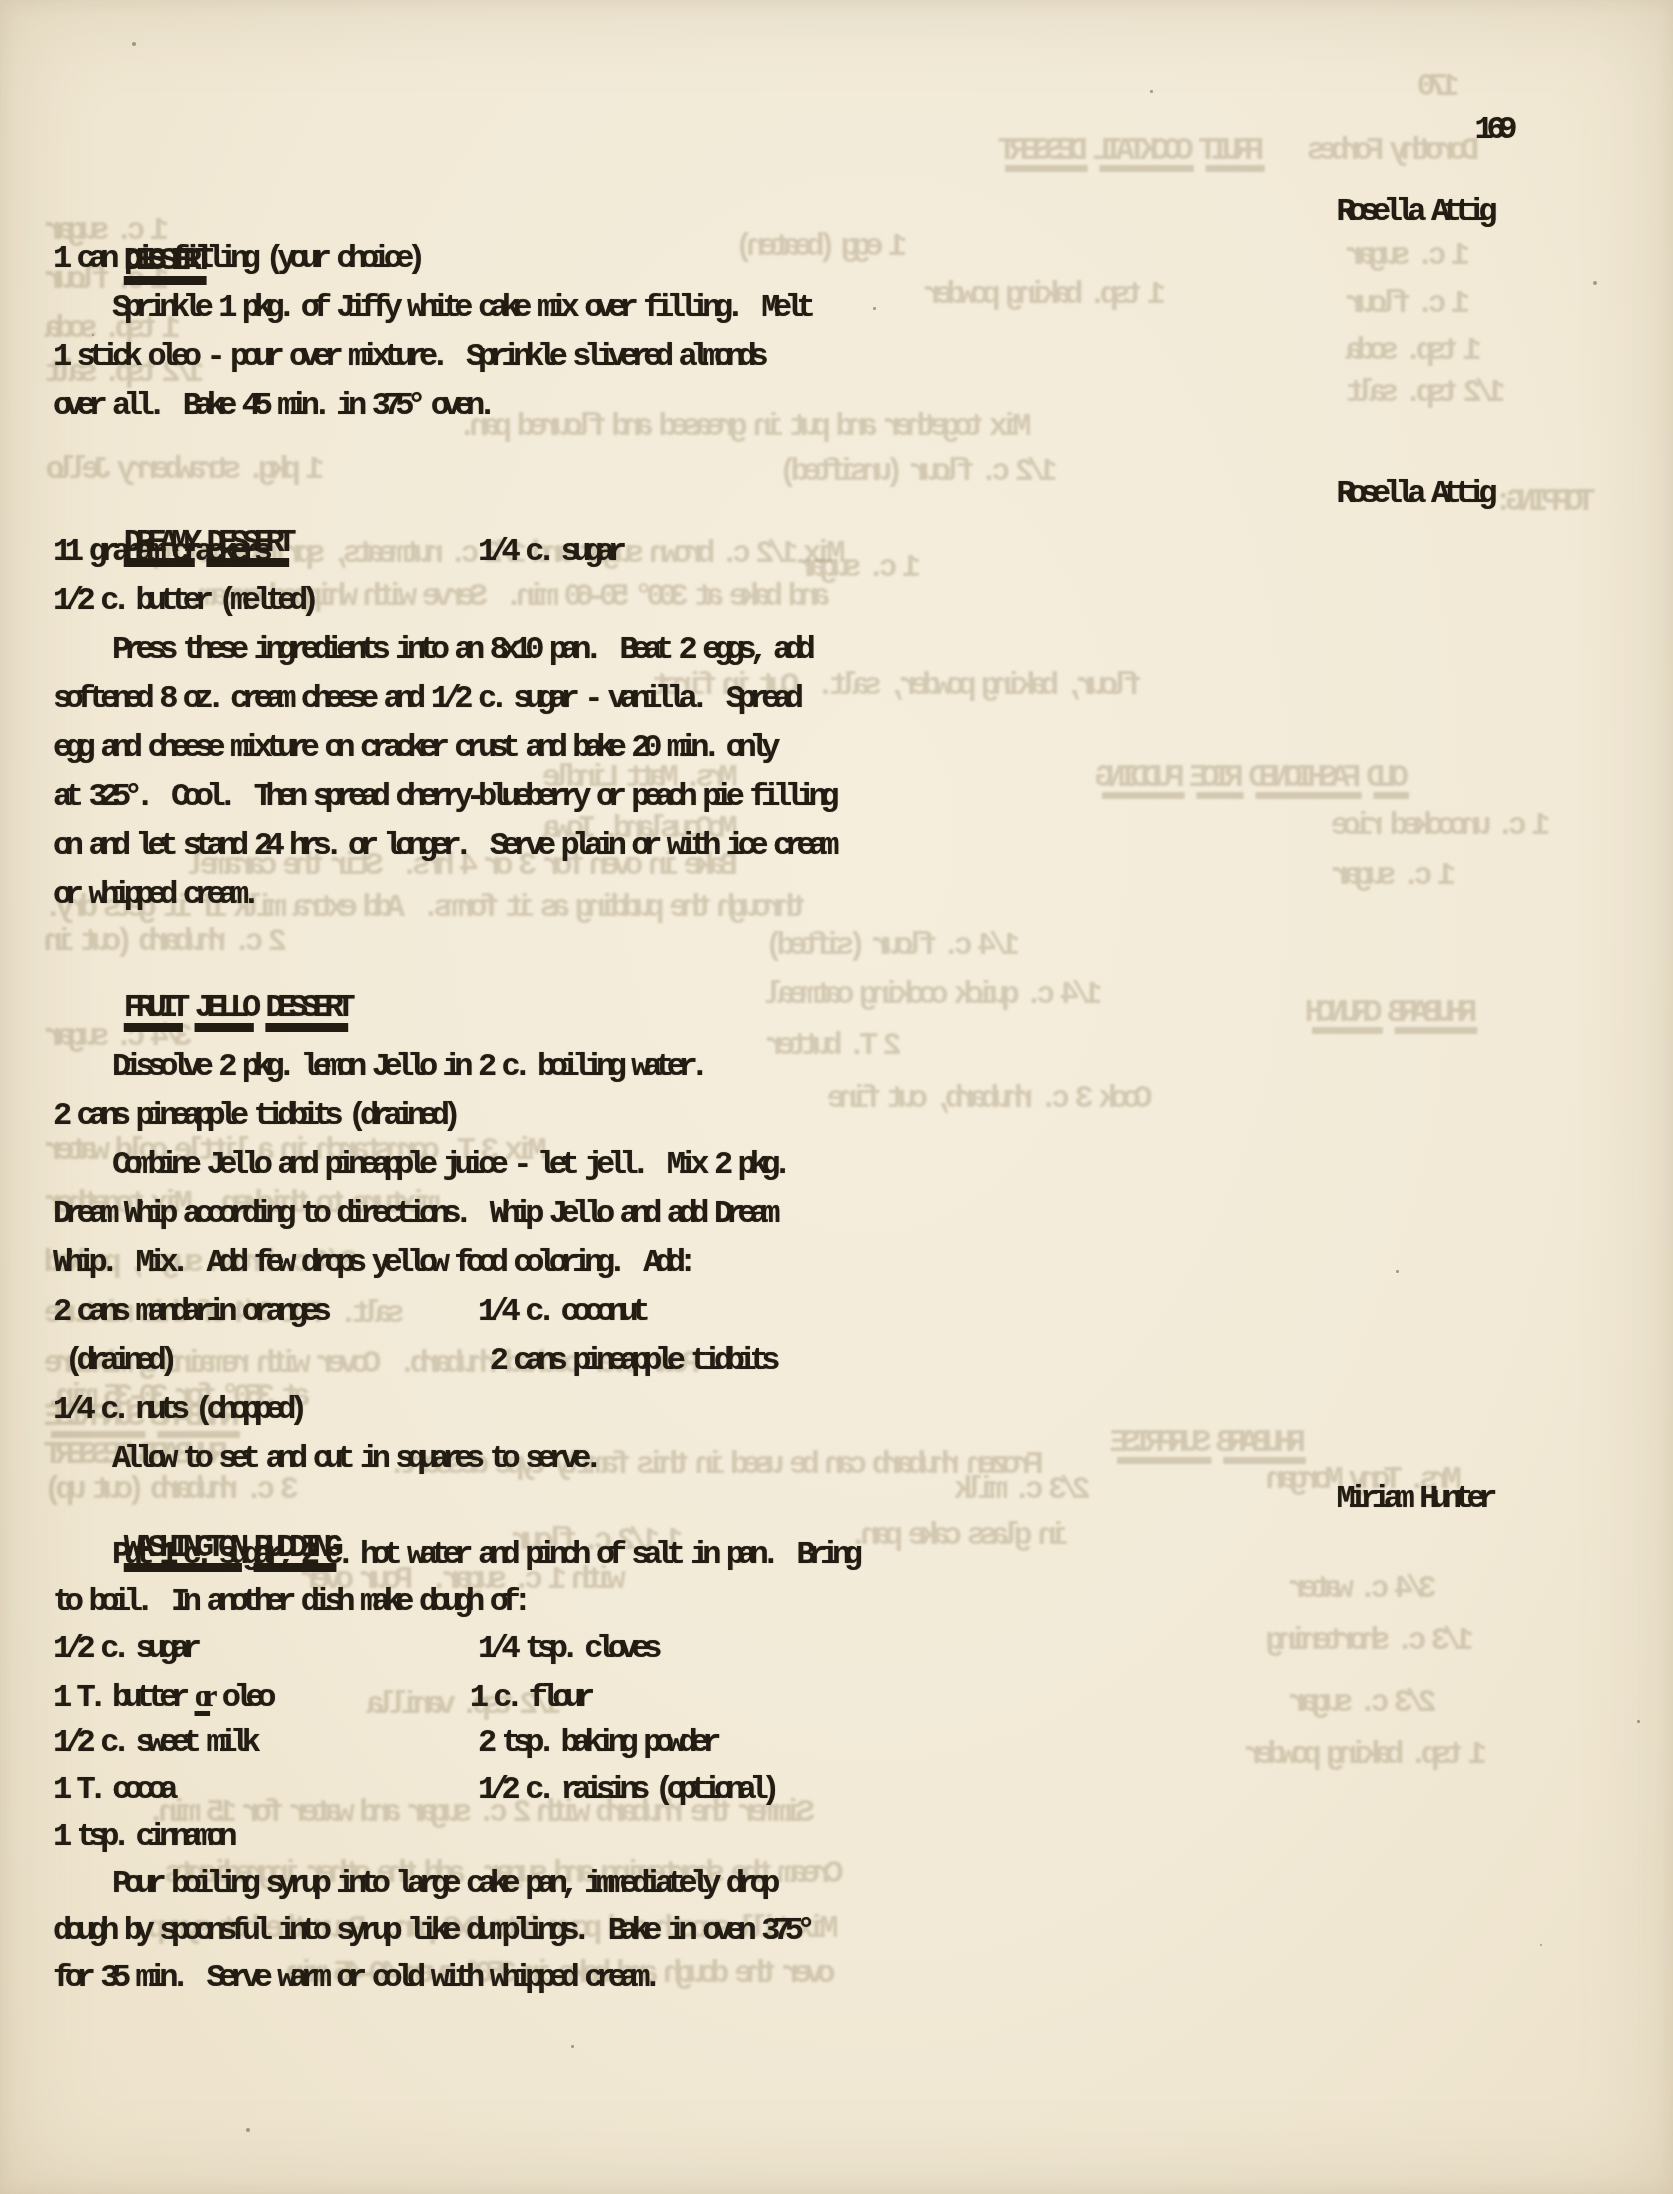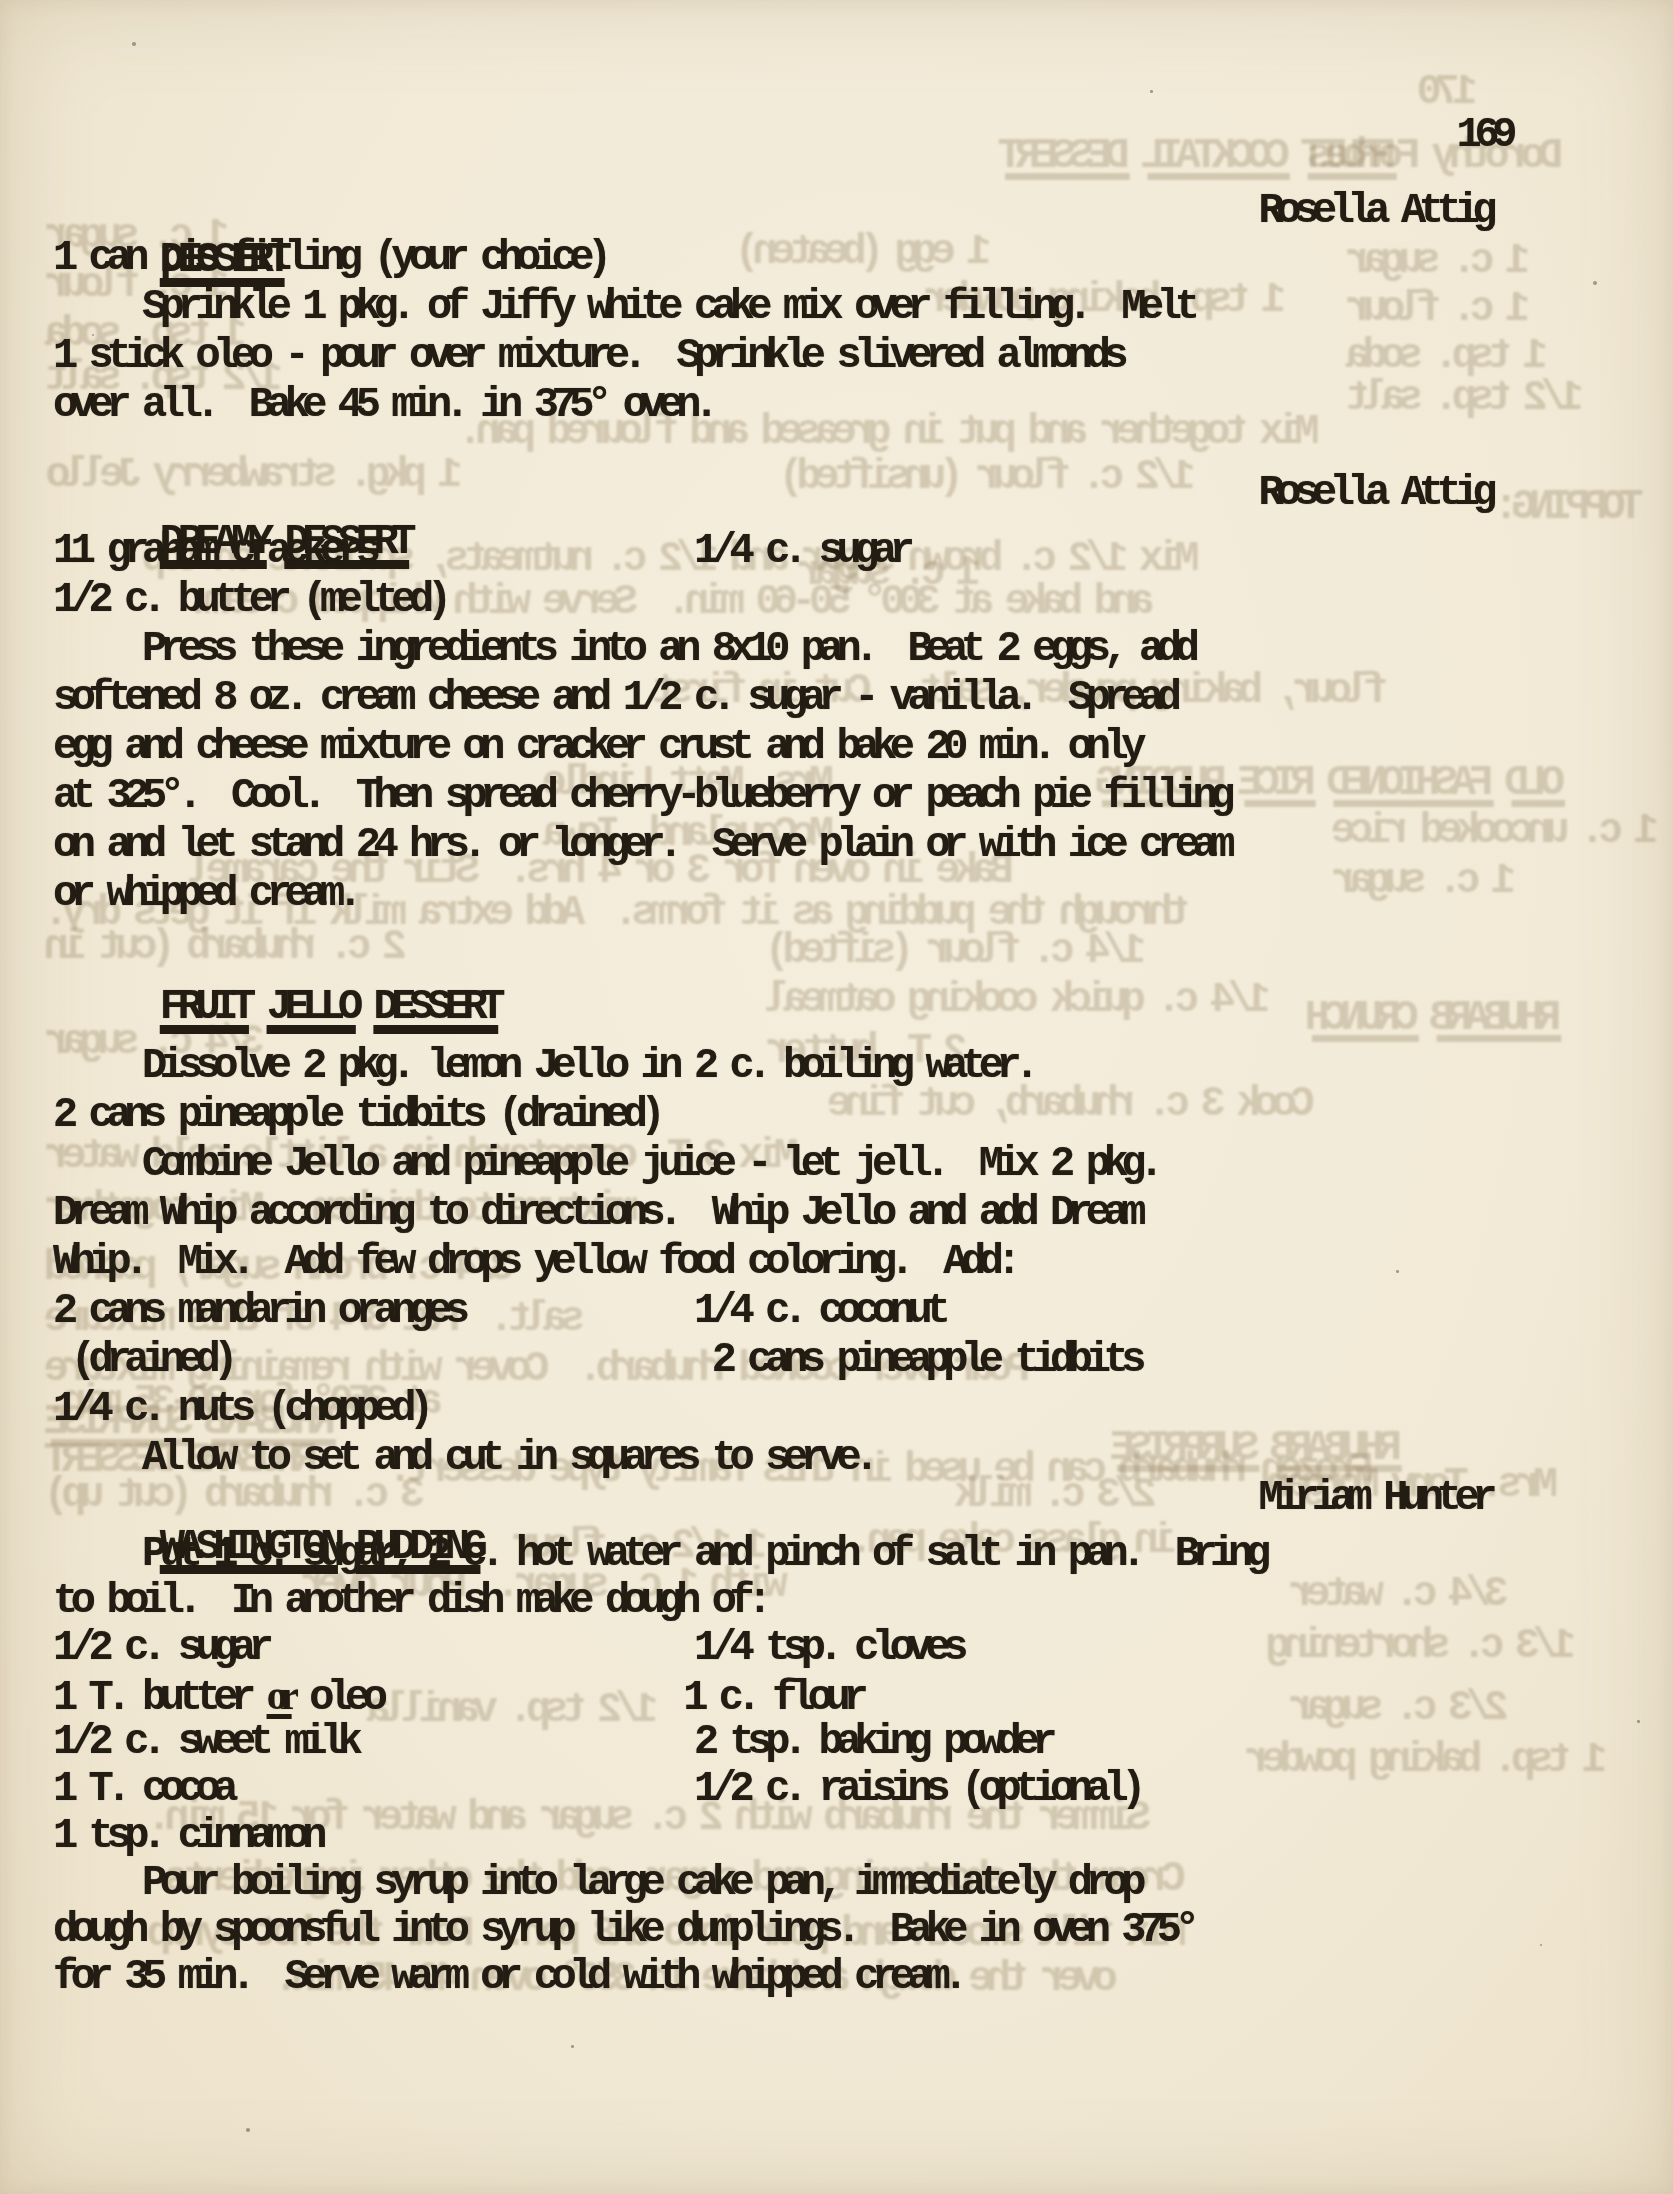--- a/index.html
+++ b/index.html
@@ -2,21 +2,21 @@
 <html style="font-size:7px"><head>
 <meta charset="utf-8">
 <style>
   html,body{margin:0;padding:0;width:1673px;height:2197px;overflow:hidden;}
   body{background:#e9dfc8;}
   .sheet{
     position:absolute;inset:0;overflow:hidden;
     background:radial-gradient(ellipse at 52% 38%, #f5eedd 0%, #f2ead7 55%, #ece1c9 100%);
     font-family:"Liberation Mono","DejaVu Sans Mono",monospace;
     font-weight:700;
-    font-size:42px;
+    font-size:32px;
     letter-spacing:-7.4px;
     color:#221c13;
   }
   .sheet::after{
     content:'';position:absolute;inset:0;pointer-events:none;
     box-shadow:inset 0 0 97px rgba(140,118,82,.20), inset 0 0 17.6px rgba(140,118,82,.12);
   }
   
   .ink{text-shadow:0 0 0.9px rgba(32,25,14,.55);}
   .pageno{position:absolute;top:111px;left:53px;width:1457px;text-align:right;}

